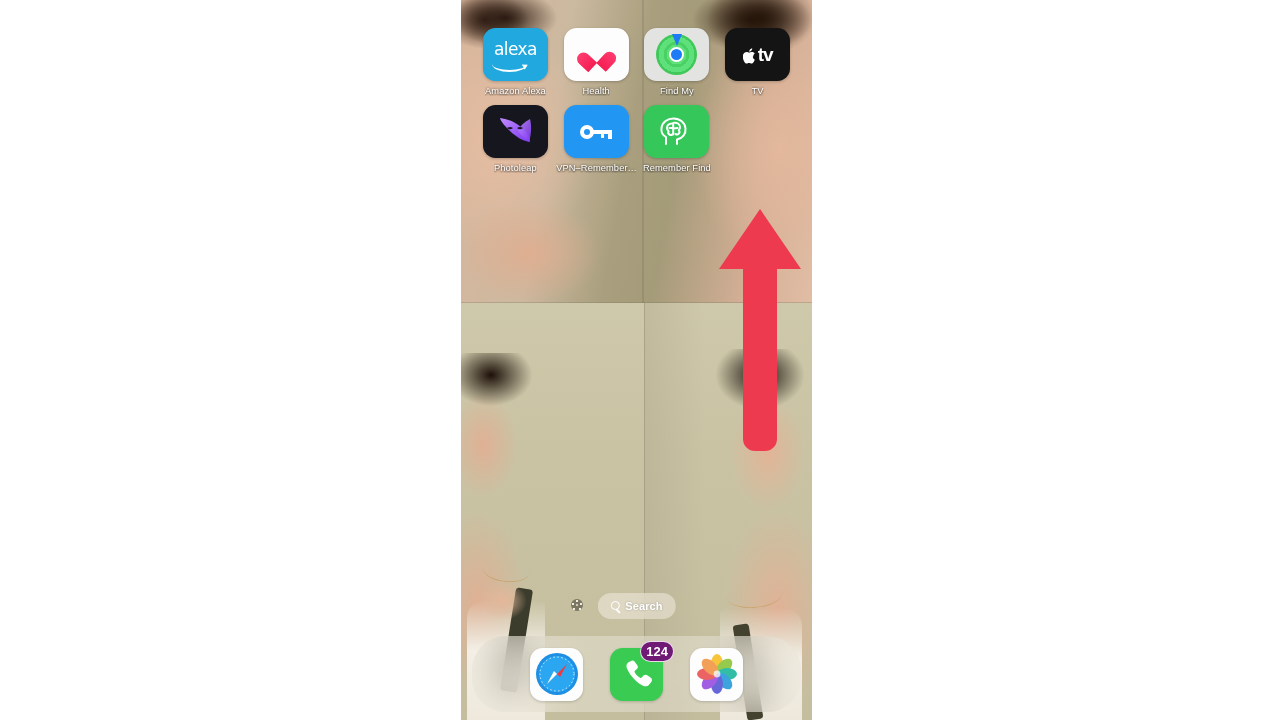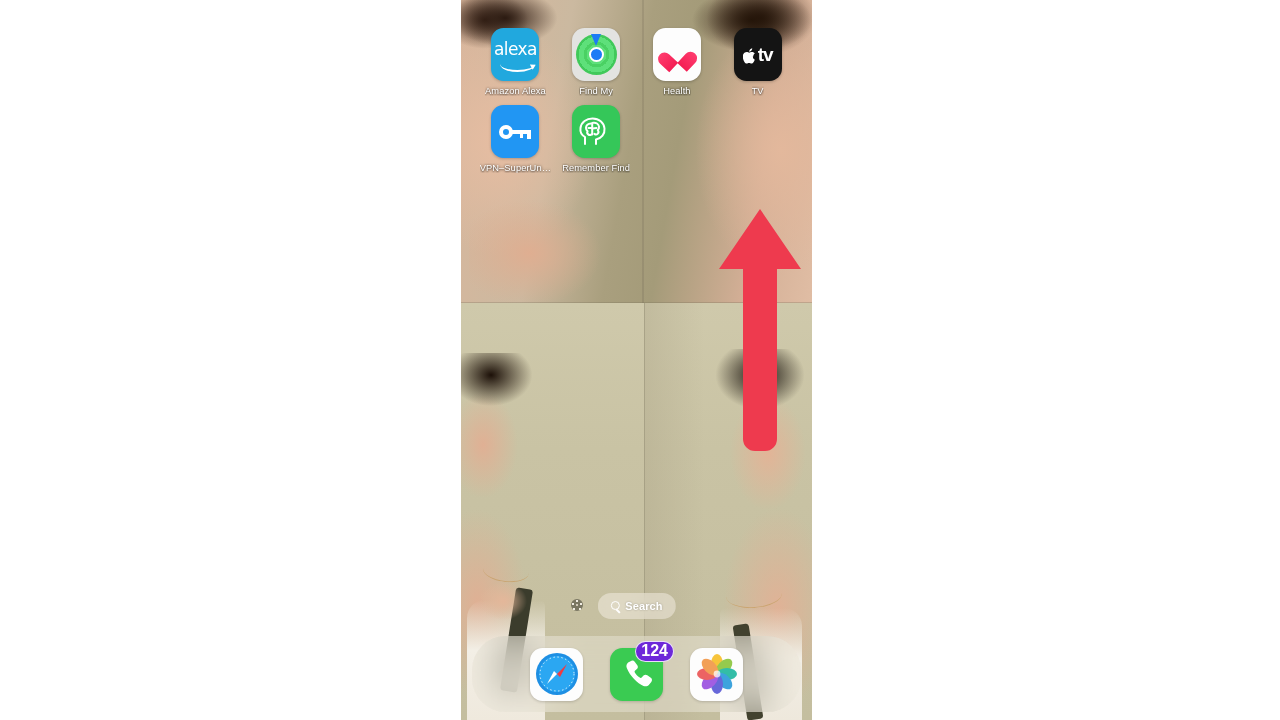--- a/index.html
+++ b/index.html
@@ -130,21 +130,21 @@
     grid-template-columns: repeat(4, 1fr);
     row-gap: 9px;
     padding: 0 14px;
   }
   .app {
     display: flex; flex-direction: column; align-items: center;
     width: 100%;
     cursor: pointer;
   }
   .icon {
-    width: 48px; height: 53px;
+    width: 65px; height: 53px;
     border-radius: 12.5px;
     position: relative;
     overflow: hidden;
     box-shadow: 0 1px 3px rgba(0,0,0,0.22);
     display: flex; align-items: center; justify-content: center;
   }
   .app-label {
     margin-top: 5px;
     font-size: 9.3px;
     color: #ffffff;
@@ -298,22 +298,22 @@
     display:flex; align-items:center; justify-content:center;
   }
   
   .ic-safari { background: #fdfdfd; }
   
   .ic-phone { background: #3ACB52; }
   .badge {
     position: absolute; top: -7px; right: -11px;
     min-width: 25px; height: 21px; padding: 0 5px;
     border-radius: 11px;
-    background: #6d28d9;
-    color: #fff; font-size: 16px; font-weight: bold;
+    background: #701a75;
+    color: #fff; font-size: 13px; font-weight: bold;
     display: flex; align-items: center; justify-content: center;
     border: 1.5px solid rgba(255,255,255,0.85);
     font-family: "Liberation Sans", sans-serif;
   }
   
   .ic-photos { background: #fdfdfd; }
 
   
   #annot-arrow {
     position: absolute;
@@ -356,62 +356,80 @@
 
       <div class="app">
         <div class="icon ic-alexa">
           <span class="a-word">alexa</span>
           <span class="smile"></span>
         </div>
         <div class="app-label">Amazon Alexa</div>
       </div>
 
       <div class="app">
+        <div class="icon ic-health">
+          <span class="heart"></span>
+        </div>
+        <div class="app-label">Health</div>
+      </div>
+
+      <div class="app">
         <div class="icon ic-findmy">
           <span class="rings">
             <span class="dot"></span>
           </span>
           <span class="pin"></span>
         </div>
         <div class="app-label">Find My</div>
-      </div>
-
-      <div class="app">
-        <div class="icon ic-health">
-          <span class="heart"></span>
-        </div>
-        <div class="app-label">Health</div>
       </div>
 
       <div class="app">
         <div class="icon ic-tv">
           <span class="tvtxt">
             <span class="applelogo">
               <svg width="14" height="16" viewBox="0 0 14 16" aria-hidden="true">
                 <path fill="#ffffff" d="M10.2 8.4c0-1.9 1.5-2.8 1.6-2.9-0.9-1.3-2.2-1.5-2.7-1.5-1.2-0.1-2.3 0.7-2.9 0.7-0.6 0-1.5-0.7-2.5-0.7C2.4 4 1.1 4.8 0.4 6.1c-1.3 2.3-0.3 5.8 0.9 7.6 0.6 0.9 1.4 2 2.4 1.9 0.9 0 1.3-0.6 2.4-0.6 1.1 0 1.4 0.6 2.4 0.6 1 0 1.7-0.9 2.3-1.9 0.7-1.1 1-2.2 1-2.2-0.1 0-2-0.8-2-3.1zM8.4 2.6C8.9 2 9.3 1.1 9.2 0.2 8.4 0.3 7.5 0.8 7 1.4 6.5 2 6.1 2.9 6.2 3.8 7 3.9 7.9 3.3 8.4 2.6z"></path>
               </svg>
             </span>
               <span>tv</span>
           </span>
         </div>
         <div class="app-label">TV</div>
       </div>
 
+      <div class="app">
+        <div class="icon ic-photoleap">
+          <svg width="36" height="32" viewBox="0 0 36 32" aria-hidden="true">
+            <defs>
+              <linearGradient id="pl" x1="0" y1="0" x2="1" y2="1">
+                <stop offset="0%" stop-color="#C08BFF"></stop>
+                <stop offset="55%" stop-color="#9B5CF6"></stop>
+                <stop offset="100%" stop-color="#7C3AED"></stop>
+              </linearGradient>
+            </defs>
+            <path fill="url(#pl)" d="M3 2 C11 3 18 6 24 11 C30 16 33 21 33 26 C26 25 19 21 13 15 C8 10 4 6 3 2 Z"></path>
+            <path fill="url(#pl)" d="M33 3 C27 6 23 10 21 15 C24 19 28 23 32 26 C34 20 35 10 33 3 Z" opacity="0.9"></path>
+            <path fill="#16161e" d="M10 12 q3 -2 6 0 q-3 2.4 -6 0 Z"></path>
+            <path fill="#16161e" d="M20 12 q3 -2 6 0 q-3 2.4 -6 0 Z"></path>
+          </svg>
+        </div>
+        <div class="app-label">Photoleap</div>
+      </div>
 
 
       <div class="app">
         <div class="icon ic-vpn">
           <span class="key">
             <span class="head"></span>
             <span class="shaft"></span>
             <span class="tooth2"></span>
             <span class="tooth"></span>
           </span>
         </div>
-        <div class="app-label">VPN–SuperUn…</div>
+        <div class="app-label">VPN–Remember…</div>
       </div>
 
       <div class="app">
         <div class="icon ic-remember">
           <svg width="38" height="38" viewBox="0 0 38 38" aria-hidden="true">
             <g fill="none" stroke="#ffffff" stroke-width="2" stroke-linecap="round" stroke-linejoin="round">
               <path d="M8 31 L8 24 C4.5 22 3 18.5 3.5 15 C4.3 9 9.5 5.5 15.5 5.5 C22 5.5 27 9.5 27.5 15.5 C28 21 24.5 25.5 19 26.5 L19 31"></path>
               <path d="M14 10.5 c-3 0 -5 2 -5 4.5 c0 1.3 0.6 2.4 1.6 3.2 c-0.6 1 -0.4 2.4 0.6 3.2 c1 0.8 2.4 0.7 3.3 -0.2"></path>
               <path d="M16 9.8 c3 -0.6 5.6 1.2 6 3.8 c0.2 1.4 -0.3 2.6 -1.3 3.5 c0.9 1 1 2.5 0.1 3.5 c-0.9 1 -2.4 1.1 -3.4 0.3"></path>
               <path d="M15.2 10 L15.2 21.5"></path>

